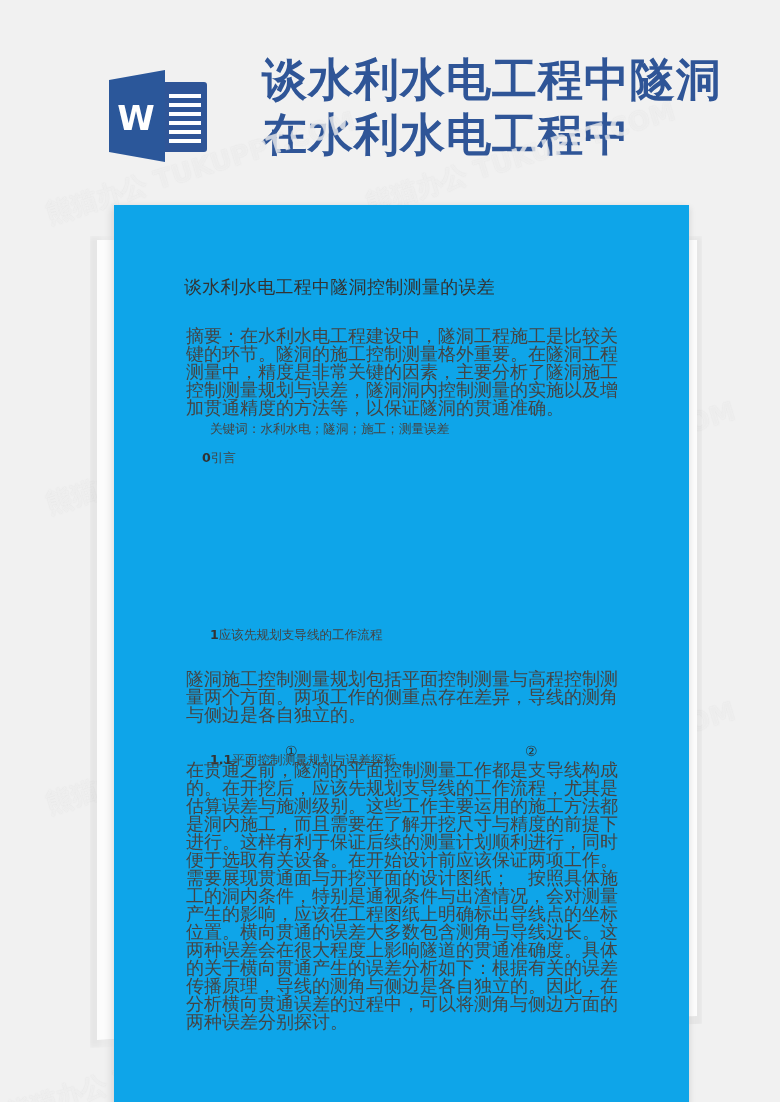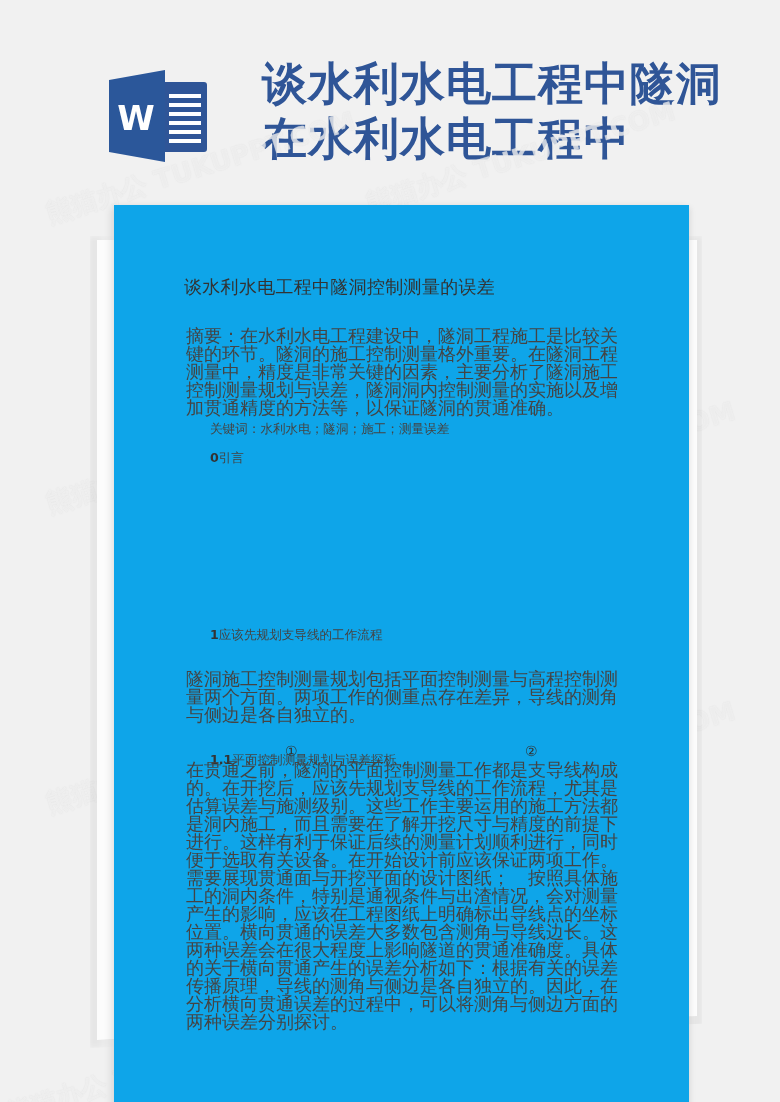--- a/index.html
+++ b/index.html
@@ -5,21 +5,21 @@
     html, body { margin: 0; padding: 0; }
     body {
       width: 780px; height: 1102px; position: relative; overflow: hidden;
       background: #f1f1f1;
       font-family: "DejaVu Serif", "Liberation Serif", serif;
     }
     .header { position: absolute; left: 0; top: 0; width: 780px; height: 200px; }
     .word-icon { position: absolute; left: 107px; top: 68px; width: 102px; height: 96px; }
     .big-title {
       position: absolute; left: 262px; top: 56px; width: 470px;
-      color: #2f5597; font-family: Liberation Sans, sans-serif;
+      color: #2f5597; font-family: Liberation Mono, monospace;
       font-weight: bold; font-size: 45px; line-height: 55px; letter-spacing: 1px;
     }
     .watermark {
       position: absolute; color: rgba(255,255,255,0.55);
       font-family: "DejaVu Sans", sans-serif; font-weight: bold; font-size: 26px;
       transform: rotate(-17deg); white-space: nowrap;
       text-shadow: 0 0 1px rgba(200,200,200,0.6);
       pointer-events: none;
     }
     .page-back {
@@ -94,21 +94,21 @@
 
 <div class="page">
   <div class="doc-title">谈水利水电工程中隧洞控制测量的误差</div>
 
   <div class="para" style="top:122px;">摘要：在水利水电工程建设中，隧洞工程施工是比较关键的环节。隧洞的施工控制测量格外重要。在隧洞工程测量中，精度是非常关键的因素，主要分析了隧洞施工控制测量规划与误差，隧洞洞内控制测量的实施以及增加贯通精度的方法等，以保证隧洞的贯通准确。</div>
 
   <div class="heading" style="left:96px; top:216px;text-align:center;">
     <span>关键词：水利水电；隧洞；施工；测量误差</span>
   </div>
 
-  <div class="heading" style="left:96px; top:245px;">
+  <div class="heading" style="left:88px; top:245px;">
     <span class="num">0</span><span>引言</span>
   </div>
 
 
   <div class="heading" style="left:96px; top:422px;">
     <span class="num">1</span><span>应该先规划支导线的工作流程</span>
   </div>
 
   <div class="para" style="top:465px;">隧洞施工控制测量规划包括平面控制测量与高程控制测量两个方面。两项工作的侧重点存在差异，导线的测角与侧边是各自独立的。</div>
 

